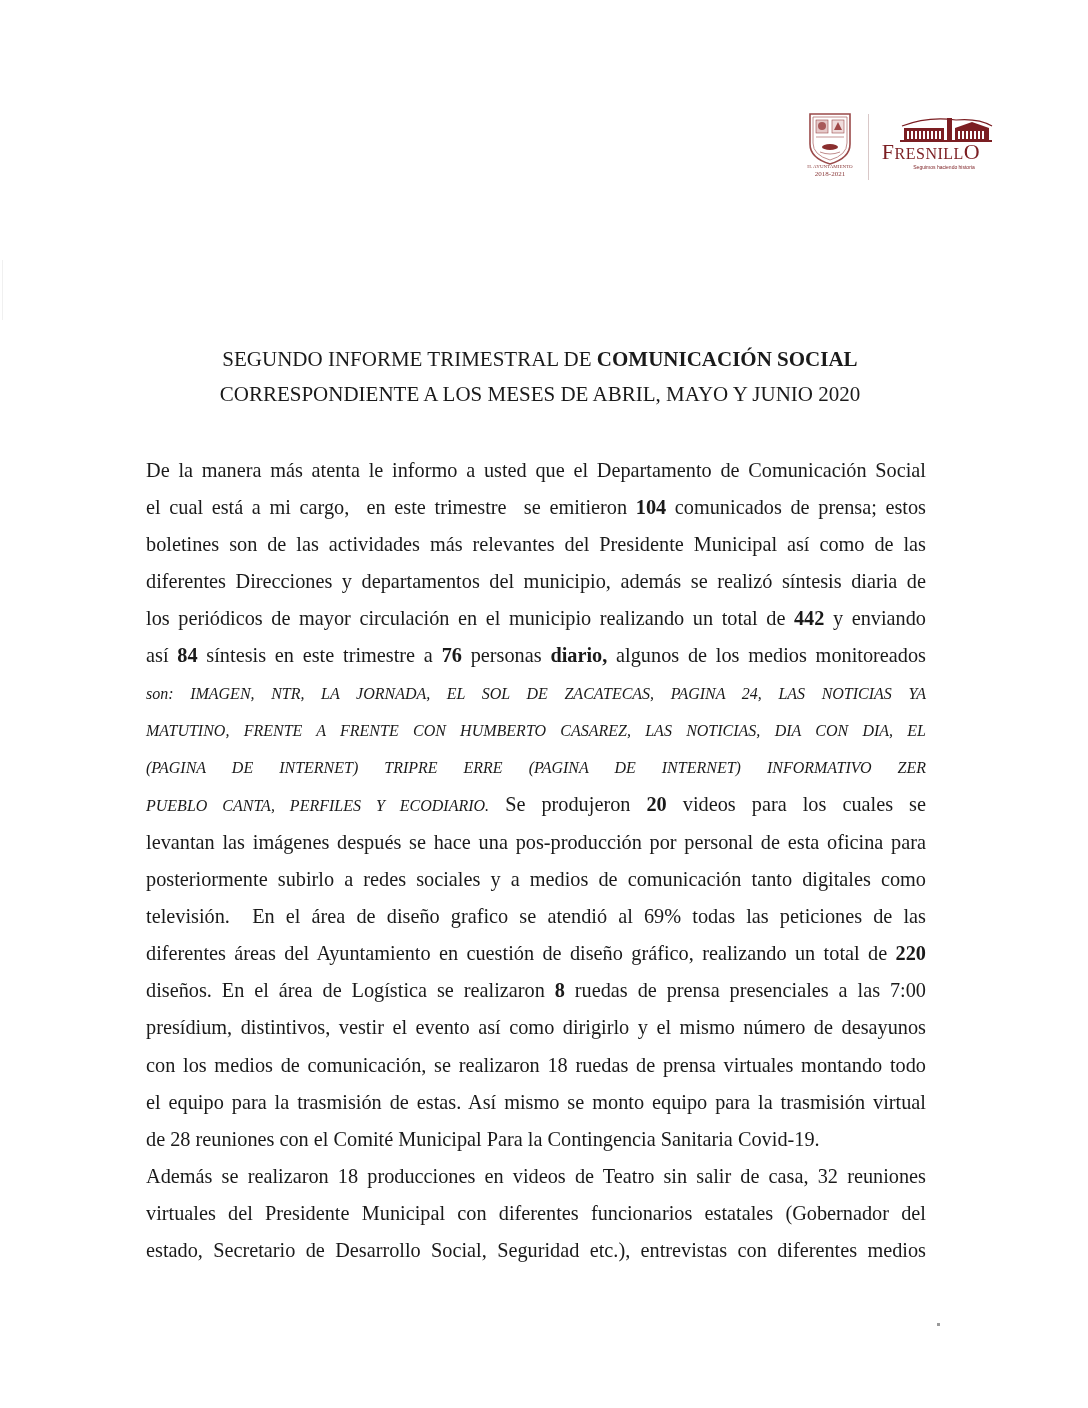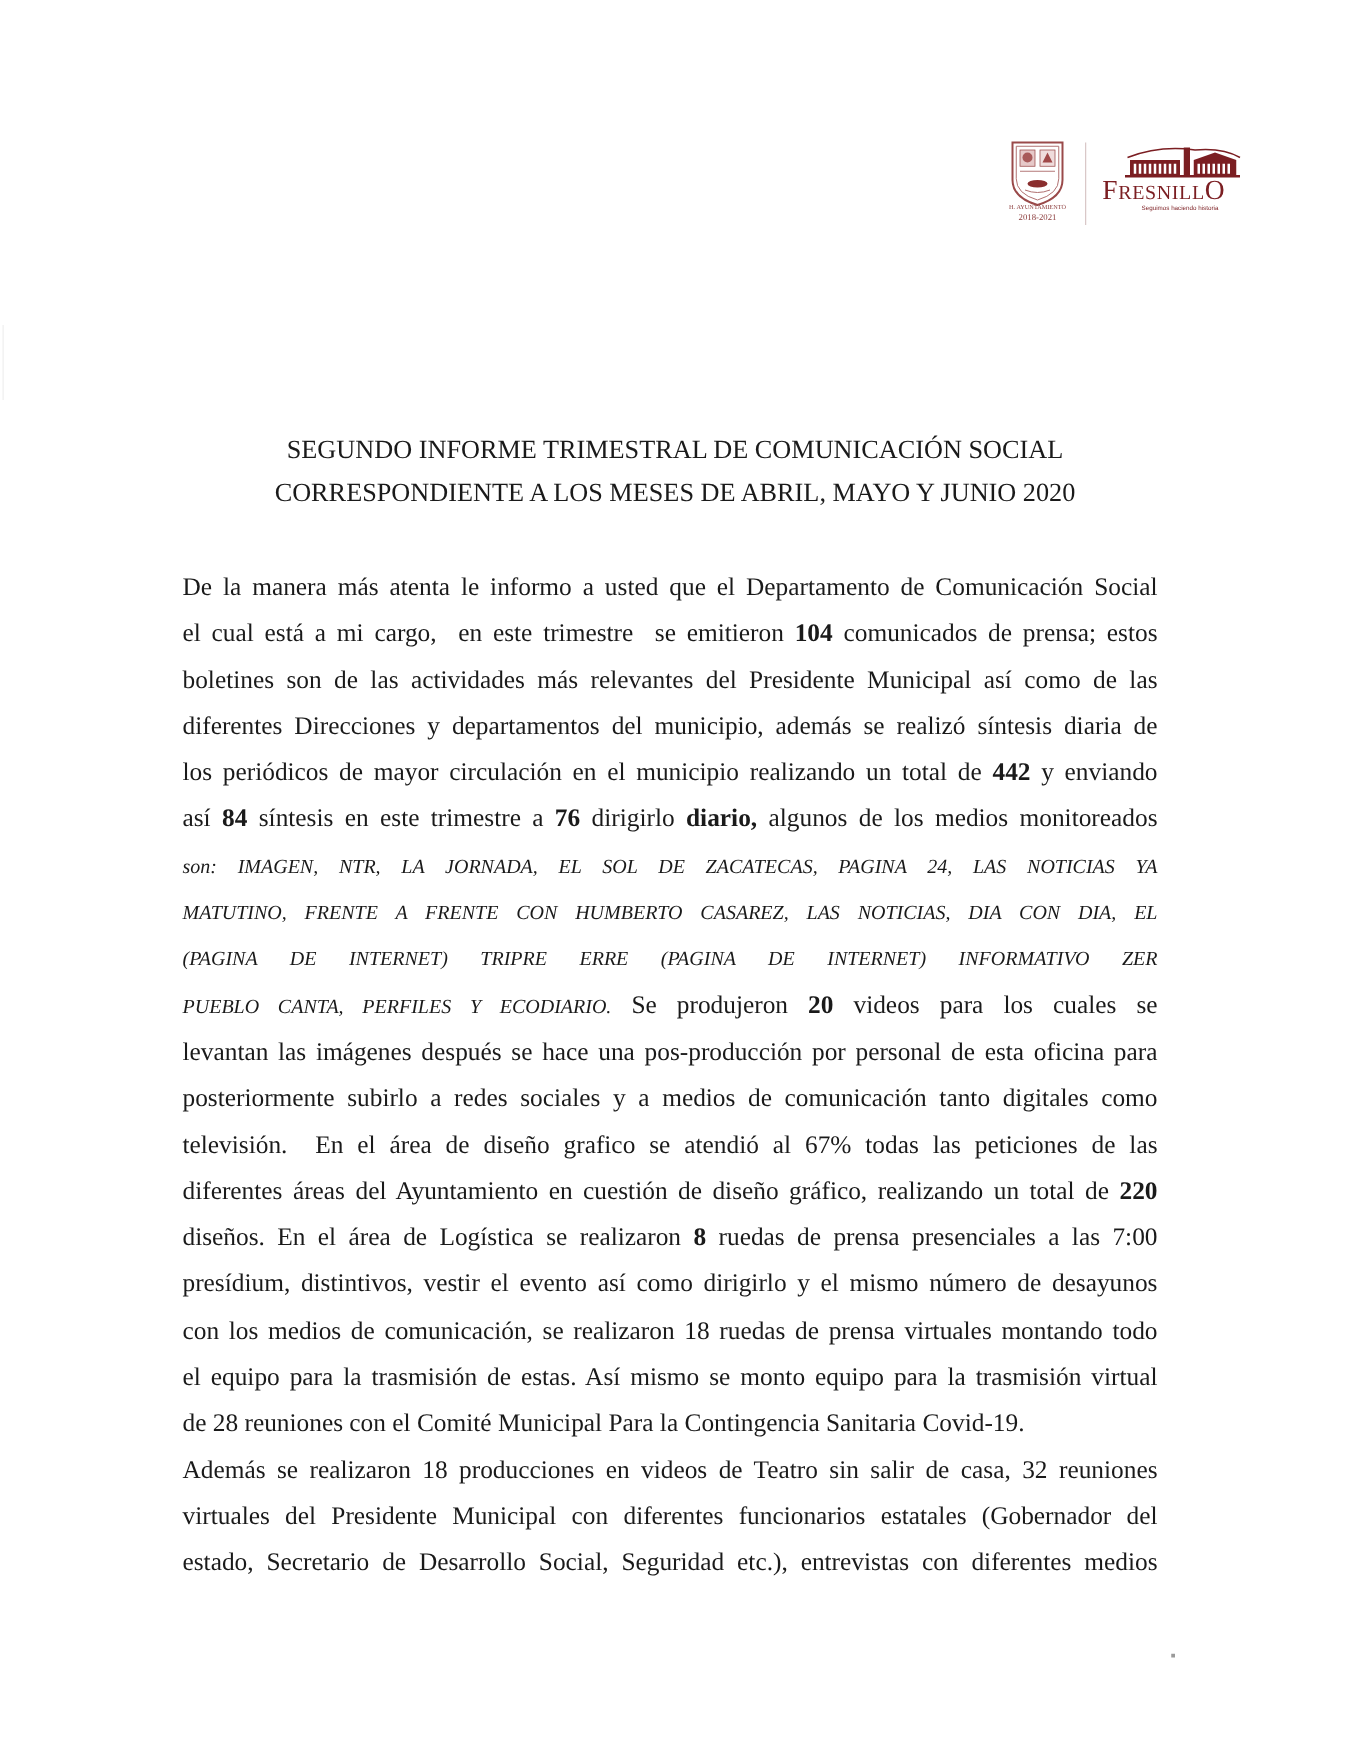--- a/index.html
+++ b/index.html
@@ -98,21 +98,21 @@
       position: absolute;
       left: 140px;
       top: 342px;
       width: 800px;
       text-align: center;
       font-size: 21px;
       line-height: 35px;
       color: #1a1a1a;
     }
     .title .line { display: block; white-space: nowrap; }
-    .title b { font-weight: normal; }
+    .title b { font-weight: bold; }
 
     
     .body-text {
       position: absolute;
       left: 146px;
       top: 452px;
       width: 780px;
       font-size: 20.3px;
       line-height: 37.1px;
       text-align: justify;
@@ -210,28 +210,28 @@
     <span class="line"><span>SEGUNDO  INFORME  TRIMESTRAL DE </span><b>COMUNICACIÓN SOCIAL</b></span>
     <span class="line">CORRESPONDIENTE A LOS MESES DE ABRIL, MAYO Y JUNIO 2020</span>
   </div>
 
   <div class="body-text">
     <span class="ln" style="display: block; white-space: pre; word-spacing: 3.66183px;">De la manera más atenta le informo a usted que el Departamento de Comunicación Social</span>
     <span class="ln" style="display: block; white-space: pre; word-spacing: 3.56526px;"><span>el cual está a mi cargo,  en este trimestre  se emitieron </span><b>104</b><span> comunicados de prensa; estos</span></span>
     <span class="ln" style="display: block; white-space: pre; word-spacing: 4.84856px;">boletines son de las actividades más relevantes del Presidente Municipal así como de las</span>
     <span class="ln" style="display: block; white-space: pre; word-spacing: 4.45455px;">diferentes Direcciones y departamentos del municipio, además se realizó síntesis diaria de</span>
     <span class="ln" style="display: block; white-space: pre; word-spacing: 3.49777px;"><span>los periódicos de mayor circulación en el municipio realizando un total de </span><b>442</b><span> y enviando</span></span>
-    <span class="ln" style="display: block; white-space: pre; word-spacing: 3.68973px;"><span>así </span><b>84</b><span> síntesis en este trimestre a </span><b>76</b><span> dirigirlo </span><b>diario,</b><span> algunos de los medios monitoreados</span></span>
+    <span class="ln" style="display: block; white-space: pre; word-spacing: 3.68973px;"><span>así </span><b>84</b><span> síntesis en este trimestre a </span><b>76</b><span> personas </span><b>diario,</b><span> algunos de los medios monitoreados</span></span>
     <span class="ln caps" style="display: block; white-space: pre; word-spacing: 4.86058px;">son: IMAGEN, NTR, LA JORNADA, EL SOL DE ZACATECAS, PAGINA 24, LAS NOTICIAS YA</span>
     <span class="ln caps" style="display: block; white-space: pre; word-spacing: 1.98698px;">MATUTINO, FRENTE A FRENTE CON HUMBERTO CASAREZ, LAS NOTICIAS, DIA CON DIA, EL</span>
     <span class="ln caps" style="display: block; white-space: pre; word-spacing: 12.2934px;">(PAGINA DE INTERNET) TRIPRE ERRE (PAGINA DE INTERNET) INFORMATIVO ZER</span>
     <span class="ln" style="display: block; white-space: pre; word-spacing: 7.45312px;"><span class="caps">PUEBLO CANTA, PERFILES Y ECODIARIO.</span><span> Se produjeron </span><b>20</b><span> videos para los cuales se</span></span>
     <span class="ln" style="display: block; white-space: pre; word-spacing: 2.6875px;">levantan las imágenes después se hace una pos-producción por personal de esta oficina para</span>
     <span class="ln" style="display: block; white-space: pre; word-spacing: 5.01823px;">posteriormente subirlo a redes sociales y a medios de comunicación tanto digitales como</span>
-    <span class="ln" style="display: block; white-space: pre; word-spacing: 5.41992px;">televisión.  En el área de diseño grafico se atendió al 67% todas las peticiones de las</span>
+    <span class="ln" style="display: block; white-space: pre; word-spacing: 5.41992px;">televisión.  En el área de diseño grafico se atendió al 69% todas las peticiones de las</span>
     <span class="ln" style="display: block; white-space: pre; word-spacing: 3.30529px;"><span>diferentes áreas del Ayuntamiento en cuestión de diseño gráfico, realizando un total de </span><b>220</b></span>
     <span class="ln" style="display: block; white-space: pre; word-spacing: 4.84583px;"><span>diseños. En el área de Logística se realizaron </span><b>8</b><span> ruedas de prensa presenciales a las 7:00</span></span>
     <span class="ln" style="display: block; white-space: pre; word-spacing: 3.45433px;">presídium, distintivos, vestir el evento así como dirigirlo y el mismo número de desayunos</span>
     <span class="ln" style="display: block; white-space: pre; word-spacing: 2.63942px; font-family: Liberation Serif, serif;">con los medios de comunicación, se realizaron 18 ruedas de prensa virtuales montando todo</span>
     <span class="ln" style="display: block; white-space: pre; word-spacing: 2.88333px;">el equipo para la trasmisión de estas. Así mismo se monto equipo para la trasmisión virtual</span>
     <span class="ln last">de 28 reuniones con el Comité Municipal  Para la Contingencia Sanitaria Covid-19.</span>
     <span class="ln" style="display: block; white-space: pre; word-spacing: 4.07031px;">Además se realizaron 18 producciones en videos de Teatro sin salir de casa, 32 reuniones</span>
     <span class="ln" style="display: block; white-space: pre; word-spacing: 7.13368px;">virtuales del Presidente Municipal con diferentes funcionarios estatales (Gobernador del</span>
     <span class="ln" style="display: block; white-space: pre; word-spacing: 5.2375px;">estado, Secretario de Desarrollo Social, Seguridad etc.), entrevistas con diferentes medios</span>
   </div>

